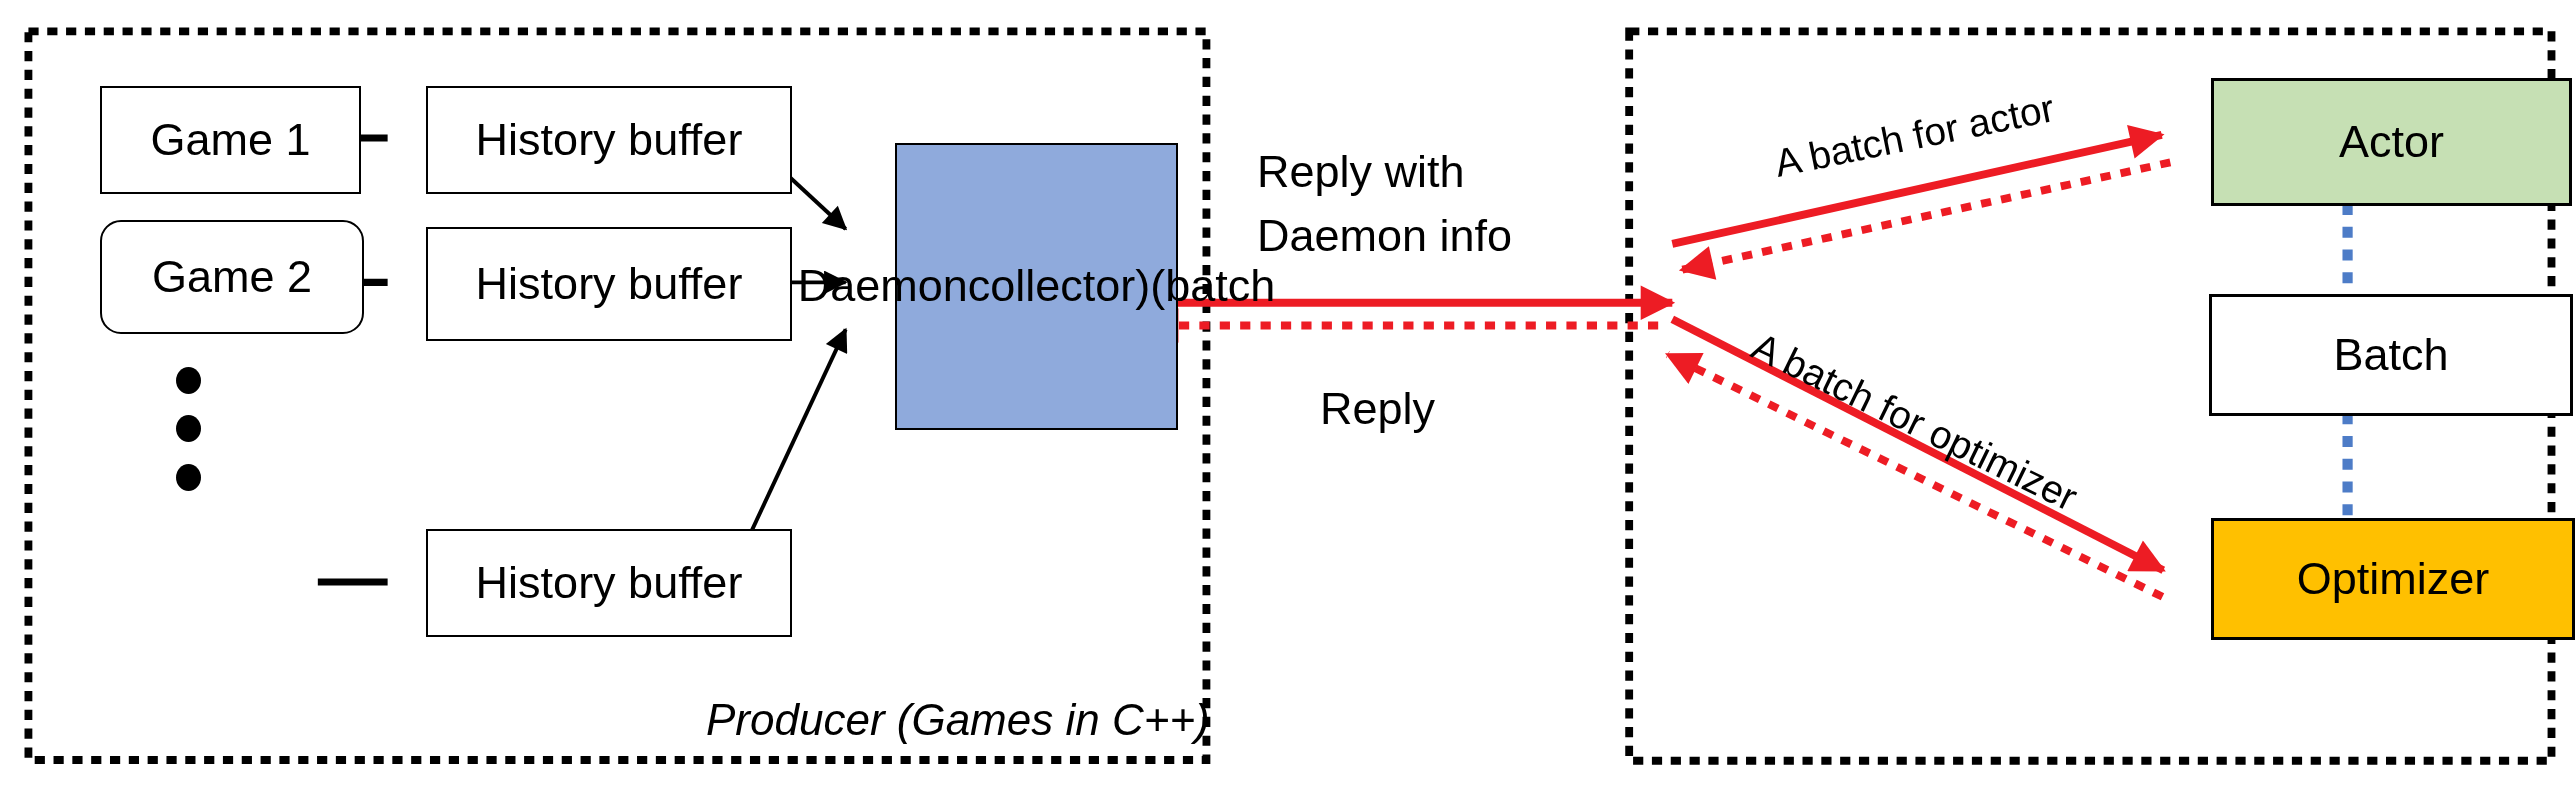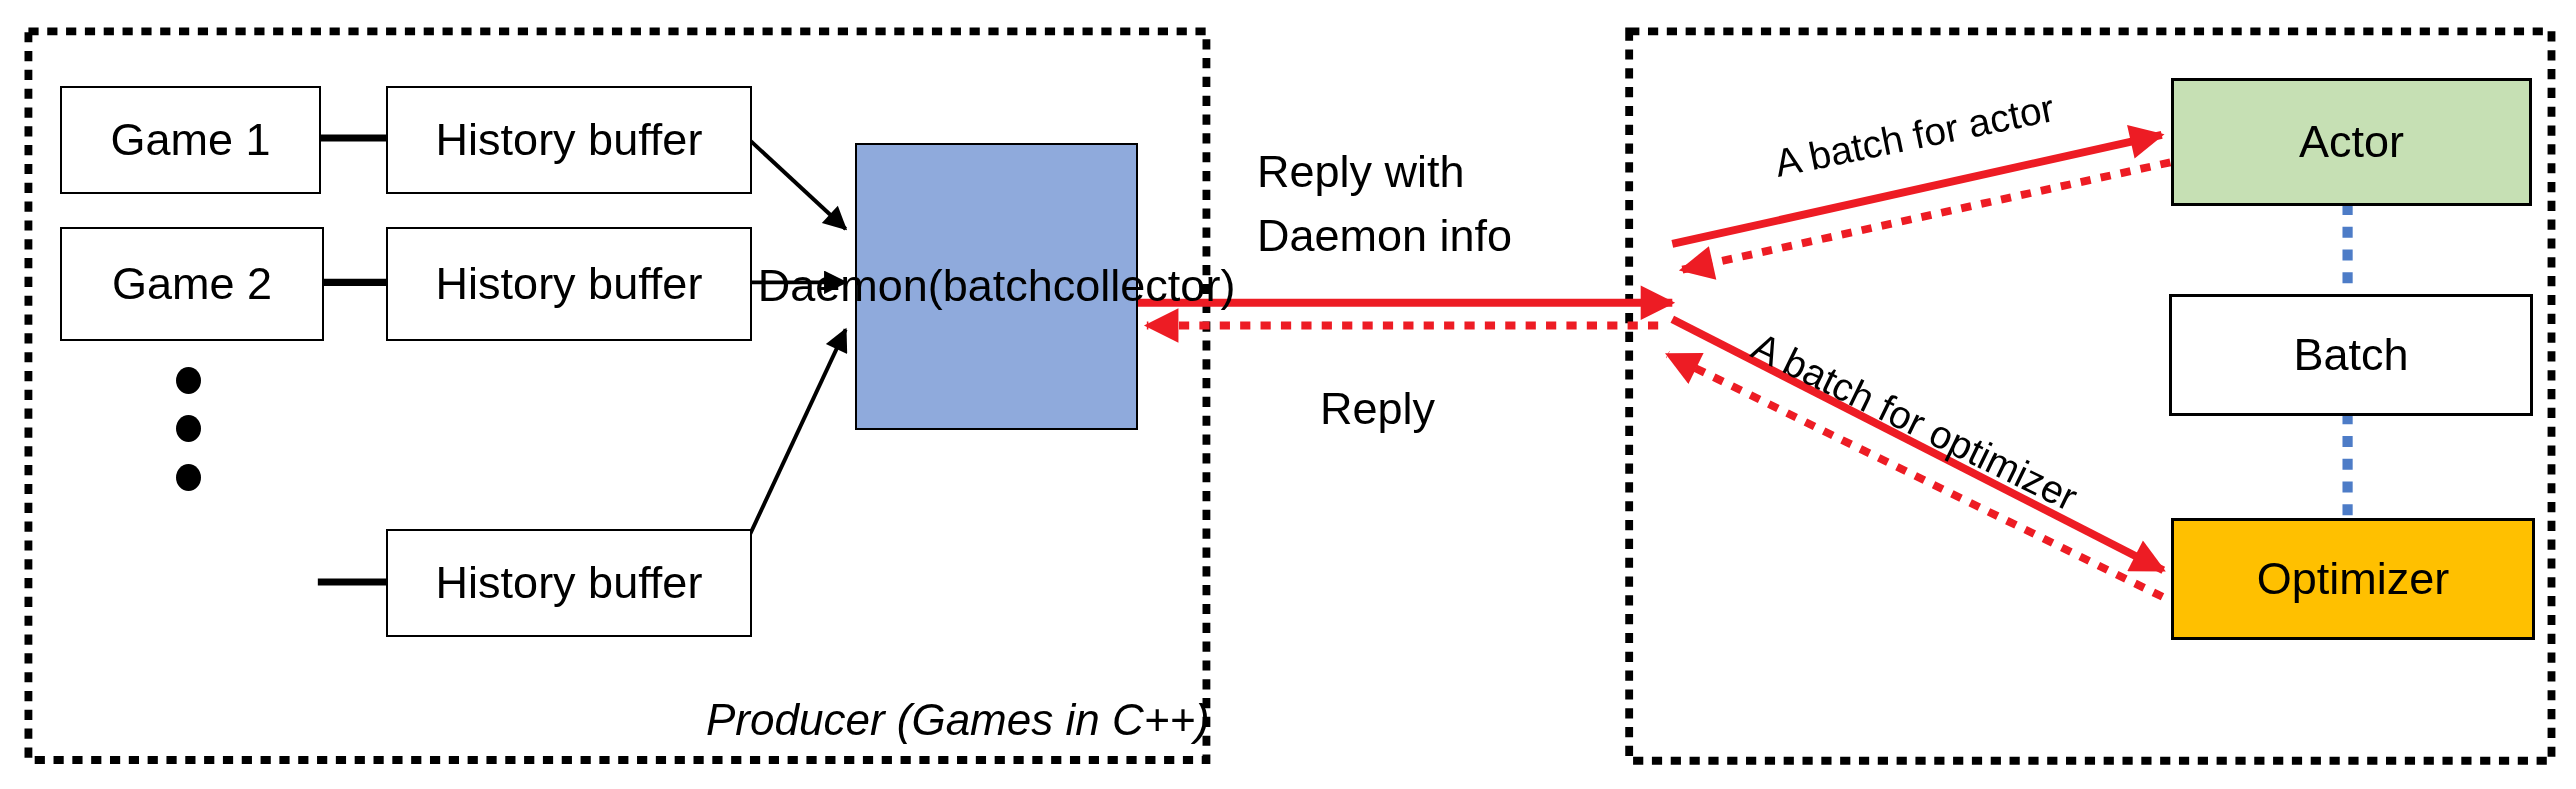--- a/index.html
+++ b/index.html
@@ -11,21 +11,21 @@
     --ink:#000000;
   }
   html,body{margin:0;padding:0;background:#ffffff;}
   body{width:2576px;height:789px;overflow:hidden;
        font-family:"Liberation Sans","DejaVu Sans",sans-serif;color:var(--ink);}
   #canvas{position:relative;width:2576px;height:789px;background:#ffffff;}
   #wires{position:absolute;left:0;top:0;width:2576px;height:789px;}
 
   .node{position:absolute;display:flex;align-items:center;justify-content:center;
         text-align:center;background:#ffffff;border:2.4px solid #000;
-        font-size:45px;line-height:1.1;}
+        font-size:45px;line-height:1.1;margin-left:40px;}
   .node.small{border-width:2.4px;}
   .node.big{border-width:3.1px;}
   .daemon{background:var(--daemon-fill);border-width:2.4px;flex-direction:row;line-height:1.62;}
   .actor{background:var(--actor-fill);}
   .optimizer{background:var(--optimizer-fill);}
 
   .floating-label{position:absolute;font-size:45px;line-height:1.42;white-space:nowrap;}
   .container-label{position:absolute;font-size:44px;font-style:italic;white-space:nowrap;
                    text-align:right;}
   .rot-label{position:absolute;font-size:39px;white-space:nowrap;text-align:center;}
@@ -75,42 +75,42 @@
     <line class="wire-red" x1="2132" y1="407" x2="2758" y2="727" stroke-width="10" marker-end="url(#arrRed)"></line>
     <line class="wire-red" x1="2757" y1="761" x2="2126" y2="452" stroke-width="10" stroke-dasharray="13 13" marker-end="url(#arrRed)"></line>
 
     <line class="wire-blue" x1="2993" y1="260" x2="2993" y2="372" stroke-width="13" stroke-dasharray="14 15"></line>
     <line class="wire-blue" x1="2993" y1="527" x2="2993" y2="657" stroke-width="13" stroke-dasharray="14 15"></line>
   </svg>
 
   <div class="node small" style="left:60px;top:86px;width:257px;height:104px;">
     <span>Game 1</span>
   </div>
-  <div class="node small" style="left:60px;top:227px;width:260px;height:110px;">
+  <div class="node small" style="left:60px;top:220px;width:260px;height:110px;border-radius:21px;">
     <span>Game 2</span>
   </div>
 
   <div class="node small" style="left:386px;top:86px;width:362px;height:104px;">
     <span>History buffer</span>
   </div>
   <div class="node small" style="left:386px;top:227px;width:362px;height:110px;">
     <span>History buffer</span>
   </div>
   <div class="node small" style="left:386px;top:529px;width:362px;height:104px;">
     <span>History buffer</span>
   </div>
 
   <div class="dot" style="left:176px;top:367px;"></div>
   <div class="dot" style="left:176px;top:415px;"></div>
   <div class="dot" style="left:176px;top:464px;"></div>
 
   <div class="node daemon" style="left:855px;top:143px;width:279px;height:283px;">
     <span>Daemon</span>
+    <span>collector)</span>
     <span>(batch</span>
-    <span>collector)</span>
   </div>
 
   <div class="container-label" style="left:706px;top:695px;width:478px;">Producer (Games in C++)</div>
 
   <div class="floating-label" style="left:1257px;top:140px;">
     <div>Reply with</div>
     <div>Daemon info</div>
   </div>
   <div class="floating-label" style="left:1320px;top:377px;">Reply</div>
 

